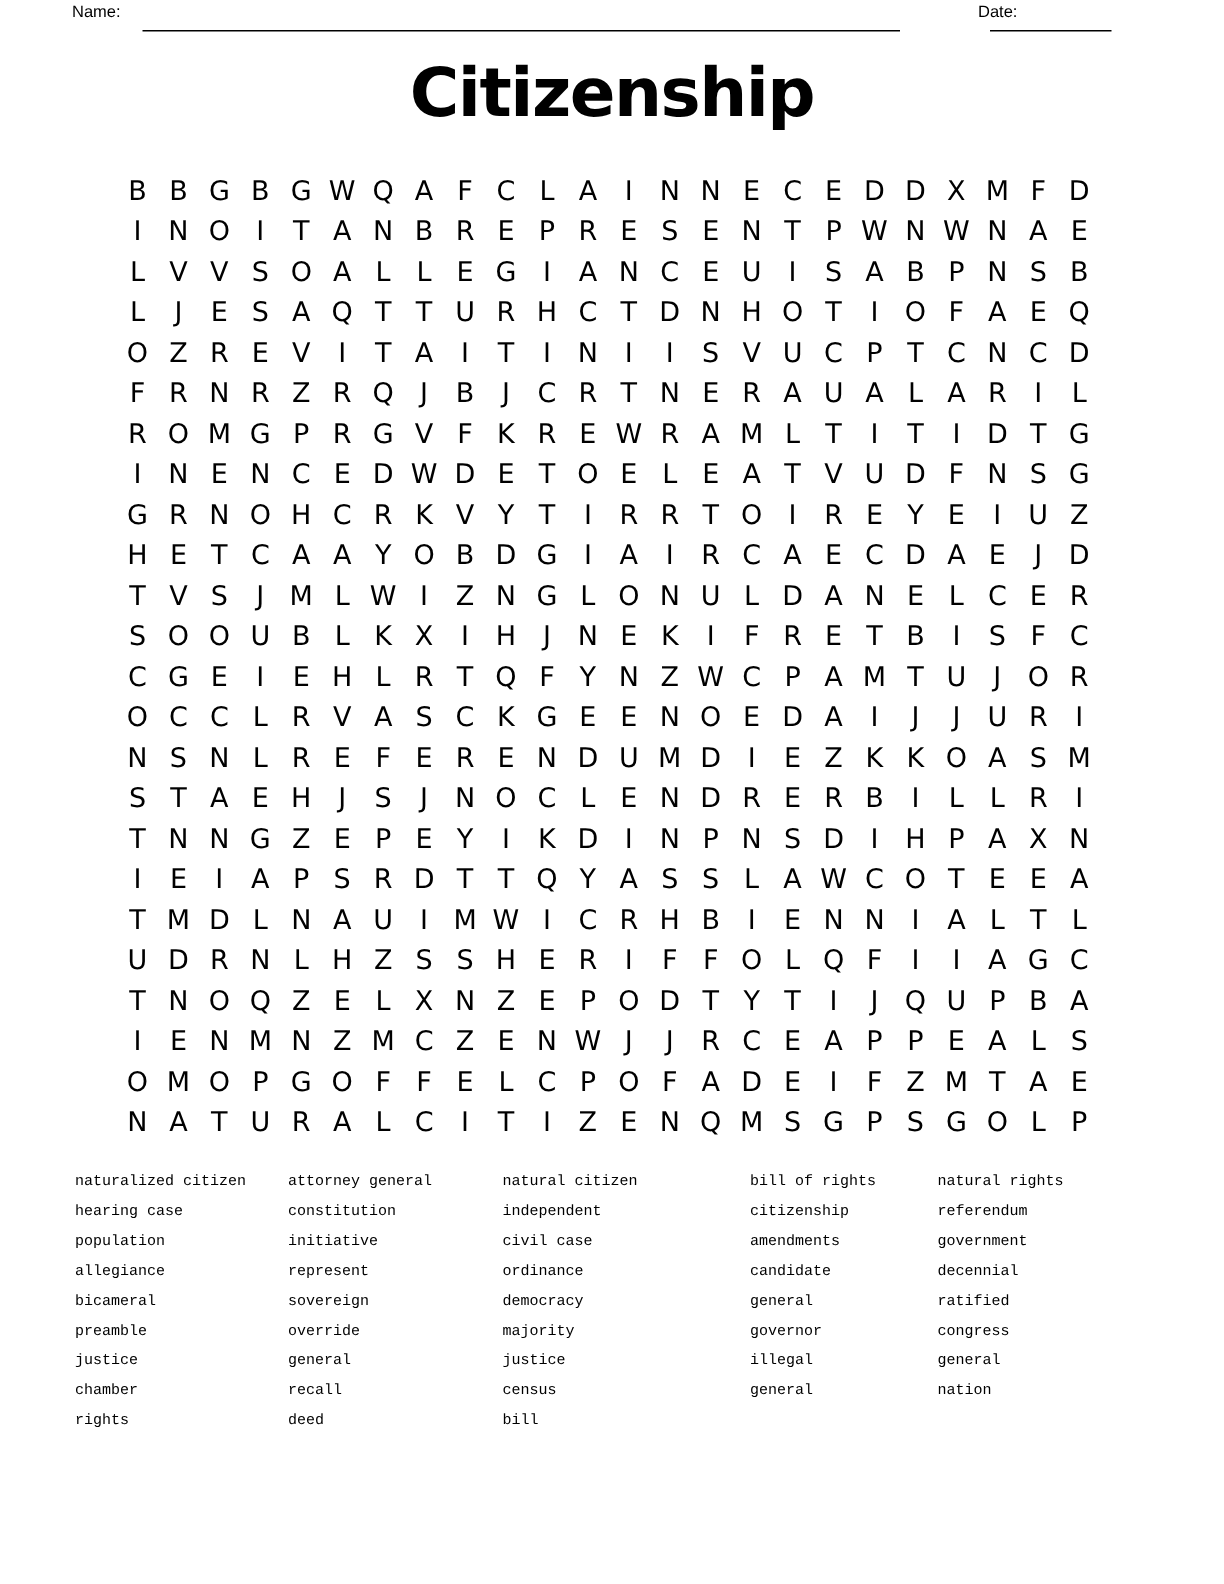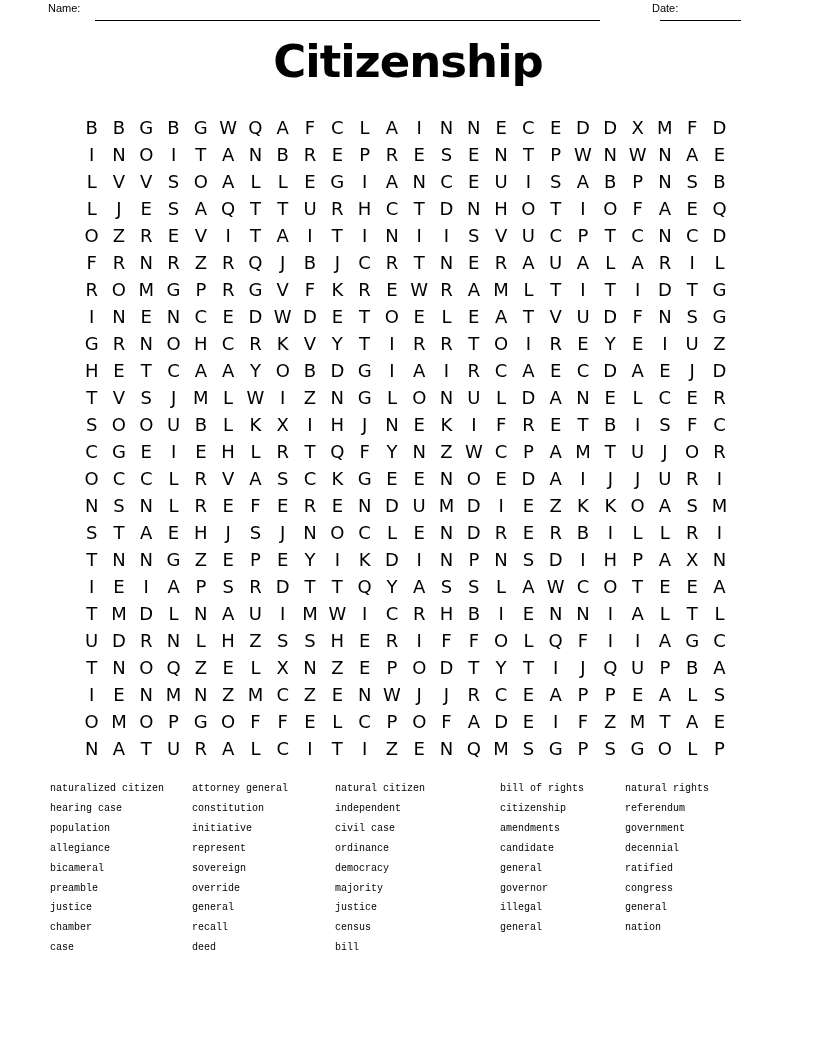--- a/index.html
+++ b/index.html
@@ -689,21 +689,21 @@
   <div class="words" id="word-list">
       <div class="word-col">
         <div class="word">naturalized citizen</div>
         <div class="word">hearing case</div>
         <div class="word">population</div>
         <div class="word">allegiance</div>
         <div class="word">bicameral</div>
         <div class="word">preamble</div>
         <div class="word">justice</div>
         <div class="word">chamber</div>
-        <div class="word">case</div>
+        <div class="word">rights</div>
       </div>
       <div class="word-col">
         <div class="word">attorney general</div>
         <div class="word">constitution</div>
         <div class="word">initiative</div>
         <div class="word">represent</div>
         <div class="word">sovereign</div>
         <div class="word">override</div>
         <div class="word">general</div>
         <div class="word">recall</div>

